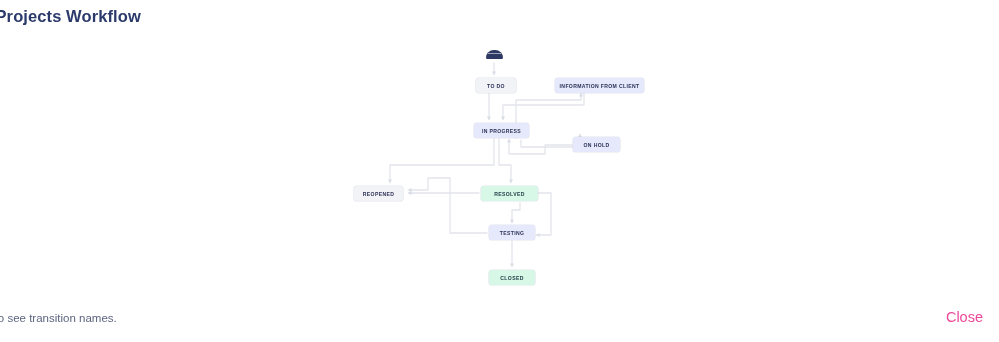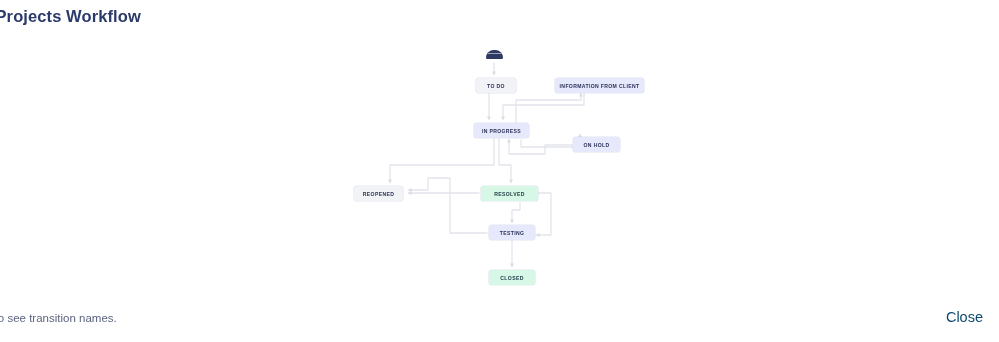--- a/index.html
+++ b/index.html
@@ -94,21 +94,21 @@
     top: 12px;
     font-size: 11.5px;
     color: #5c6580;
     white-space: nowrap;
   }
   .close-link {
     position: absolute;
     right: 16px;
     top: 9px;
     font-size: 14.5px;
-    color: #0c4a6e;
+    color: #ec4899;
     cursor: pointer;
     text-decoration: none;
   }
 </style>
 </head>
 <body>
 
 <div id="app">
 
   <div class="dialog-title">e IT Projects Workflow</div>

